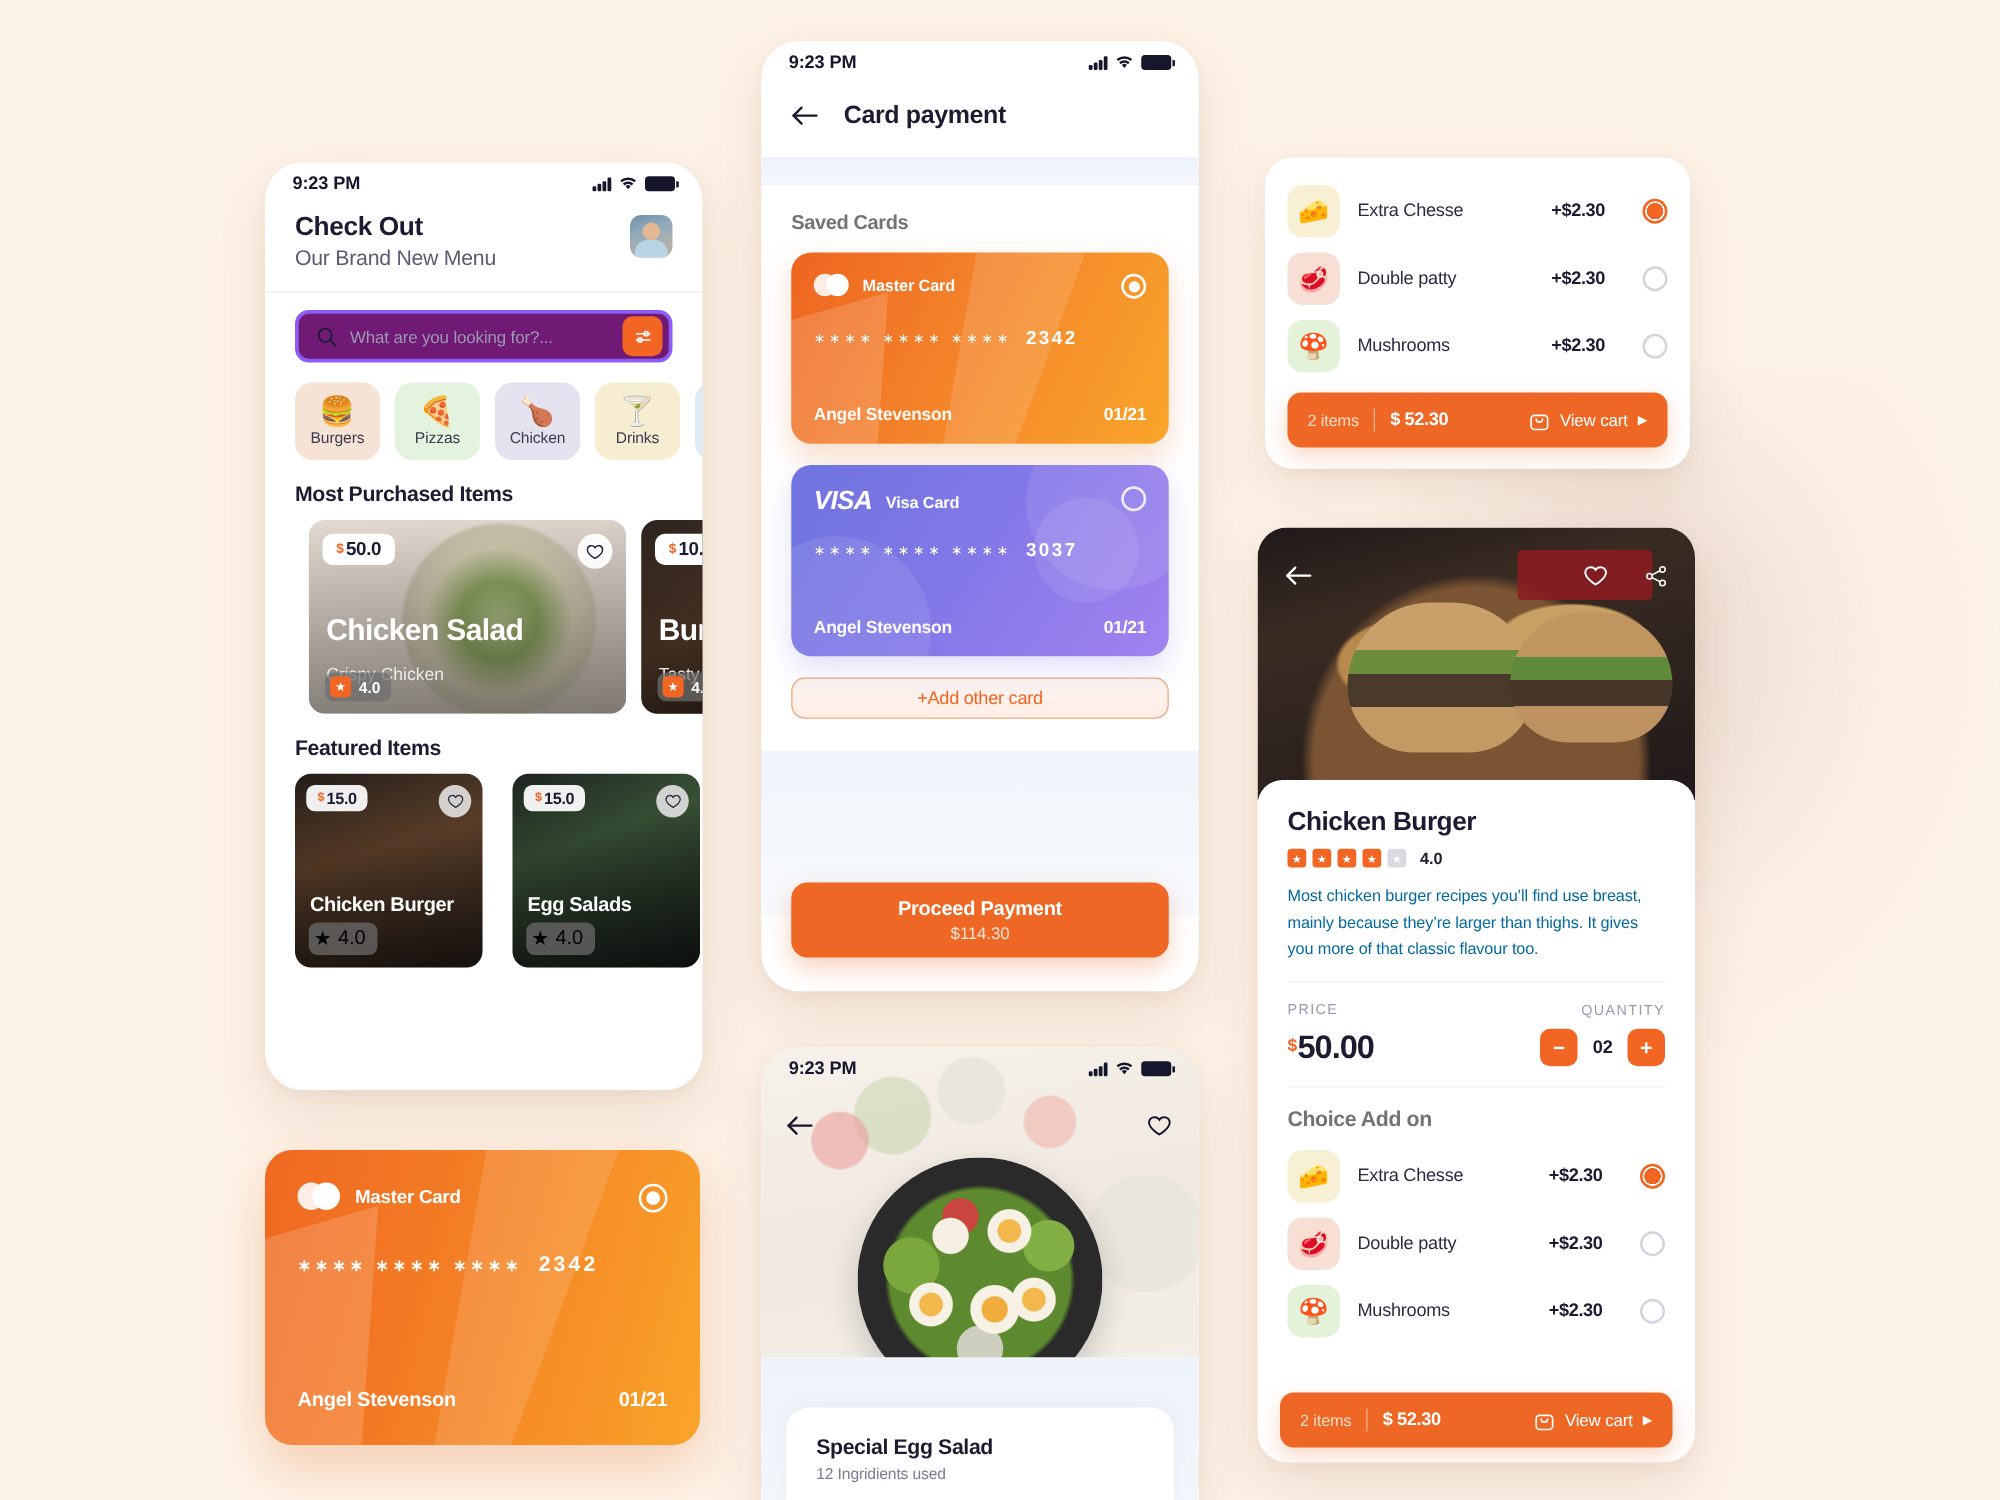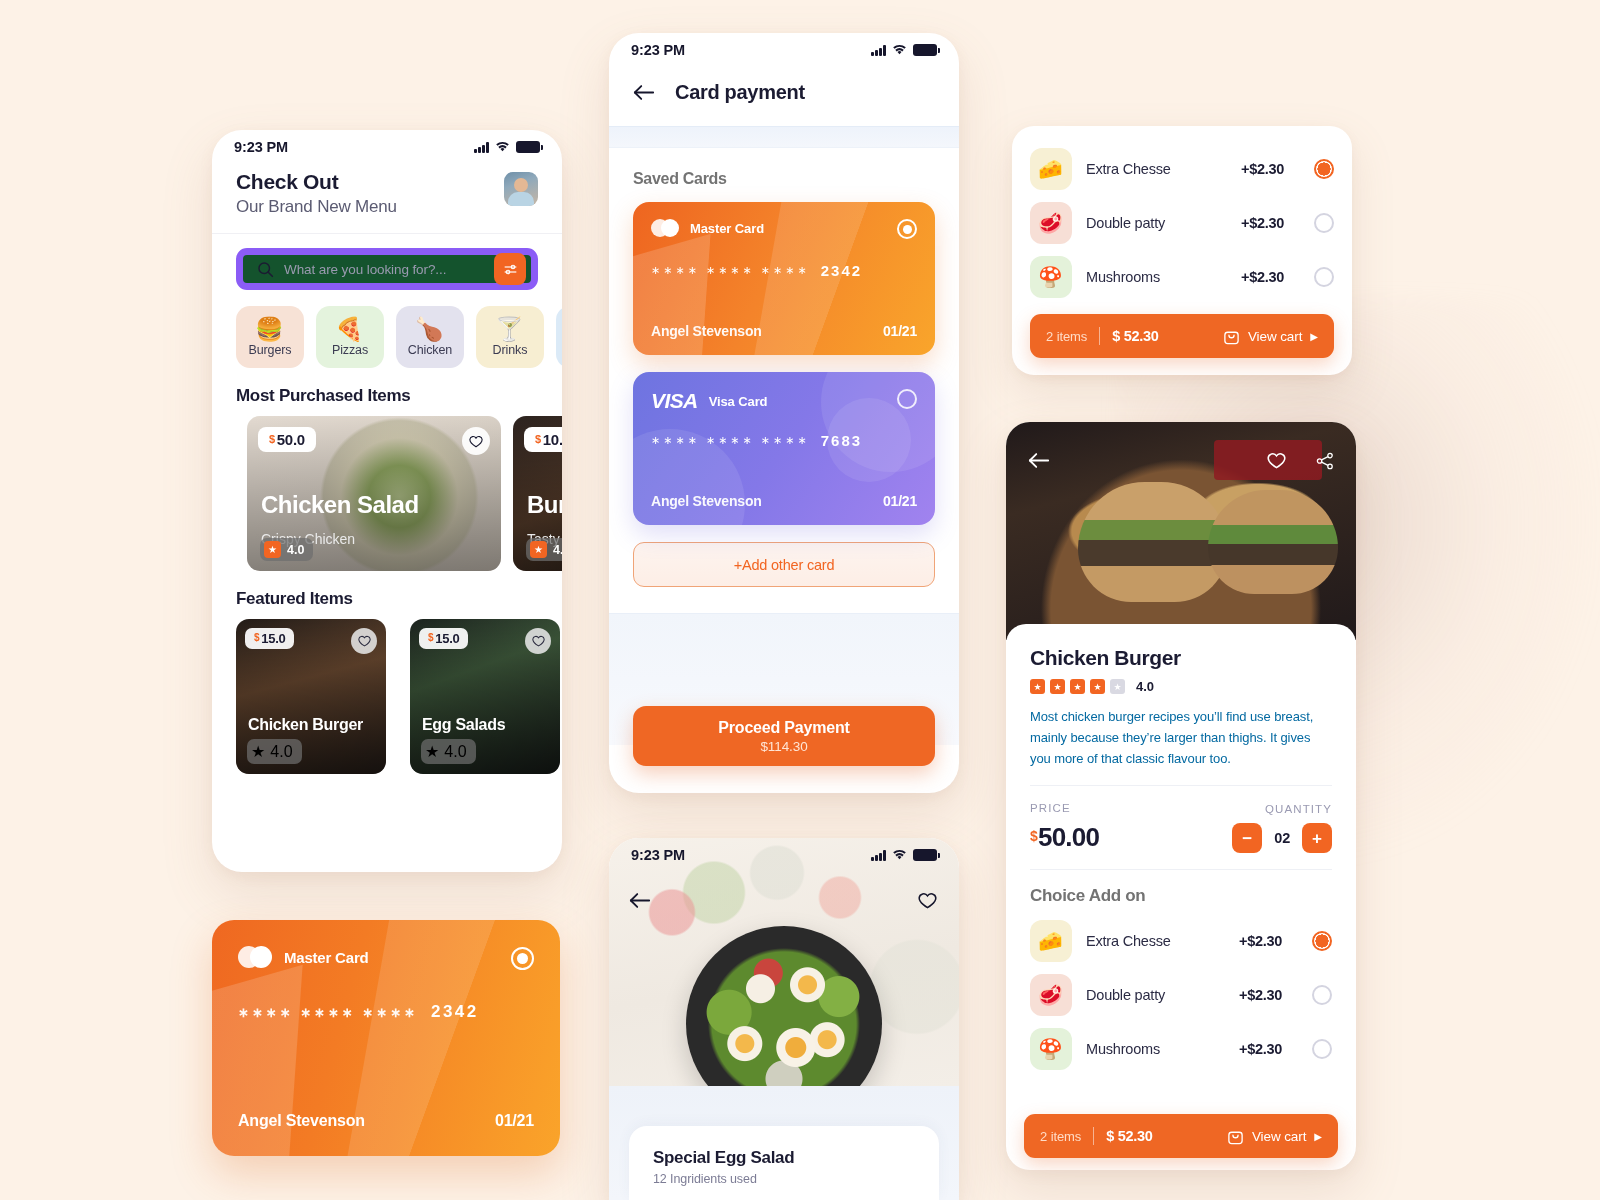--- a/index.html
+++ b/index.html
@@ -54,22 +54,22 @@
     position: relative;
   }
   .avatar:before{content:"";position:absolute;left:10px;top:6px;width:14px;height:14px;border-radius:50%;
     background:#e4b894;}
   .avatar:after{content:"";position:absolute;left:4px;top:20px;width:26px;height:16px;border-radius:10px 10px 0 0;
     background:#b9d4e4;}
 
   .search-wrap { padding: 14px 24px 0; }
   .searchbar {
     display:flex; align-items:center; gap:10px;
-    height: 42px; border:7px solid #8b5cf6; border-radius: 11px;
-    padding: 0 5px 0 14px; background:#14532d;
+    height: 42px; border:3px solid #8b5cf6; border-radius: 11px;
+    padding: 0 5px 0 14px; background:#701a75;
   }
   .search-ph { flex:1; font-size: 13.5px; color:#9a9ab0; letter-spacing:-0.1px;}
   .filter-btn { width:32px;height:32px;border-radius:8px;background:#f26522;display:flex;align-items:center;justify-content:center;flex:none;}
 
   .cats { display:flex; gap:12px; padding: 16px 0 0 24px; }
   .cat { width: 68px; height: 62px; border-radius: 14px; flex:none;
          display:flex; flex-direction:column; align-items:center; justify-content:center; gap:2px;}
   .cat .emo { font-size: 23px; line-height: 1; }
   .cat .lb { font-size: 12.5px; color:#3b3b52; letter-spacing:-0.1px;}
 
@@ -167,21 +167,21 @@
   .pc-brand{color:#fff;font-size:13px;font-weight:bold;letter-spacing:-0.1px;}
   .pc-radio{position:absolute;right:18px;top:17px;width:20px;height:20px;border-radius:50%;border:2px solid #fff;
     display:flex;align-items:center;justify-content:center;z-index:3;}
   .pc-radio i{width:9px;height:9px;border-radius:50%;background:#fff;display:block;}
   .pc-radio.hollow{border-color:rgba(255,255,255,0.85);}
   .pc-num{position:absolute;left:18px;top:60px;z-index:3;color:#fff;display:flex;align-items:center;gap:11px;}
   .pc-num .dots{font-size:11px;letter-spacing:3px;}
   .pc-num .d4{font-size:15px;font-weight:bold;letter-spacing:2px;}
   .pc-name{position:absolute;left:18px;bottom:16px;z-index:3;color:#fff;font-size:14px;font-weight:bold;letter-spacing:-0.2px;opacity:0.95;}
   .pc-exp{position:absolute;right:18px;bottom:16px;z-index:3;color:#fff;font-size:14px;font-weight:bold;letter-spacing:-0.2px;}
-  .add-card{height:45px;border:1px solid #f0a477;border-radius:11px;
+  .add-card{height:33px;border:1px solid #f0a477;border-radius:11px;
     background:linear-gradient(180deg,#fdf4ef 0%,#fdeee6 100%);
     display:flex;align-items:center;justify-content:center;color:#f26522;font-size:14.5px;letter-spacing:-0.2px;}
   .cp-gap{height:132px;background:linear-gradient(180deg,#f1f5fb 0%,#f7f9fd 100%);margin-top:26px;
     border-top:1px solid #e9eff8;}
   .proceed{position:absolute;left:24px;right:24px;bottom:27px;height:60px;border-radius:13px;background:#ef6724;
     display:flex;flex-direction:column;align-items:center;justify-content:center;gap:2px;
     box-shadow:0 8px 20px rgba(230,100,36,0.3);}
   .proceed .t1{color:#fff;font-size:16px;font-weight:bold;letter-spacing:-0.2px;}
   .proceed .t2{color:#ffe4d4;font-size:13.5px;letter-spacing:-0.1px;}
 
@@ -508,21 +508,21 @@
           <i></i>
           <i></i>
         </div>
       <div class="pc-top">
         <span class="visa-word">VISA</span>
         <span class="pc-brand">Visa Card</span>
       </div>
       <div class="pc-radio hollow"></div>
       <div class="pc-num">
         <span class="dots">∗∗∗∗  ∗∗∗∗  ∗∗∗∗</span>
-        <span class="d4">7683</span>
+        <span class="d4">3037</span>
       </div>
       <div class="pc-name">Angel Stevenson</div>
       <div class="pc-exp">01/21</div>
     </div>
 
     <div class="add-card">+Add other card</div>
   </div>
 
   <div class="cp-gap"></div>
 

